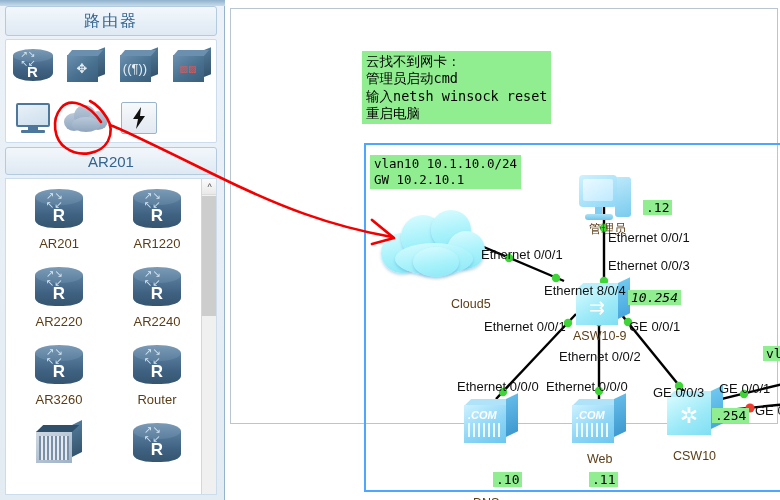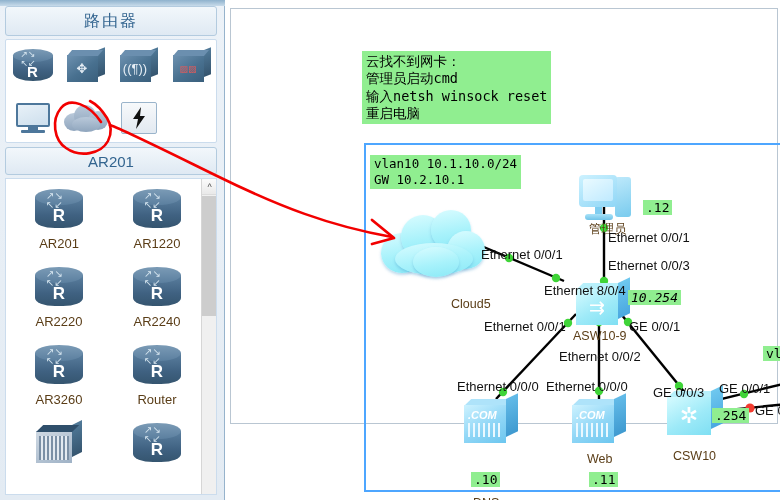--- a/index.html
+++ b/index.html
@@ -497,21 +497,21 @@
       <div class="node" style="left:233px;top:388px;">
         <div class="srv3d">
           <div class="topf"></div>
             <div class="face"></div>
             <div class="side"></div>
           <div class="com">.COM</div>
             <div class="bars"></div>
         </div>
       </div>
       <div class="nlabel" style="left:242px;top:443px;margin-top:44px;">DNS</div>
-      <div class="tag" style="left:240px;top:463px;">.10</div>
+      <div class="tag" style="left:262px;top:463px;">.10</div>
 
       <div class="node" style="left:341px;top:388px;">
         <div class="srv3d">
           <div class="topf"></div>
             <div class="face"></div>
             <div class="side"></div>
           <div class="com">.COM</div>
             <div class="bars"></div>
         </div>
       </div>

